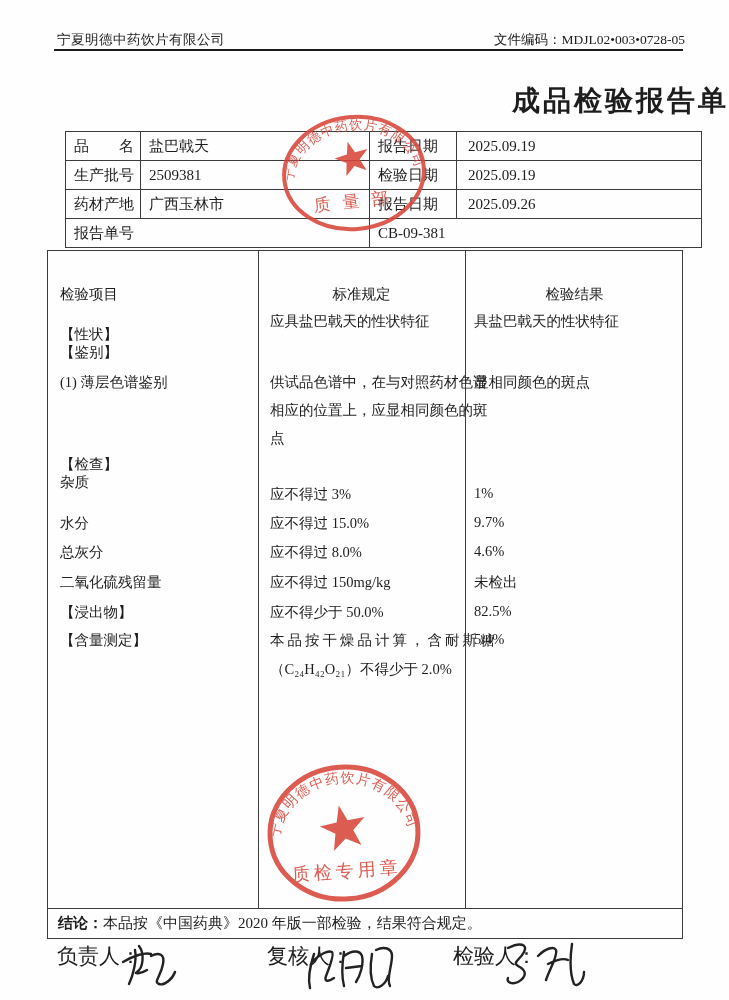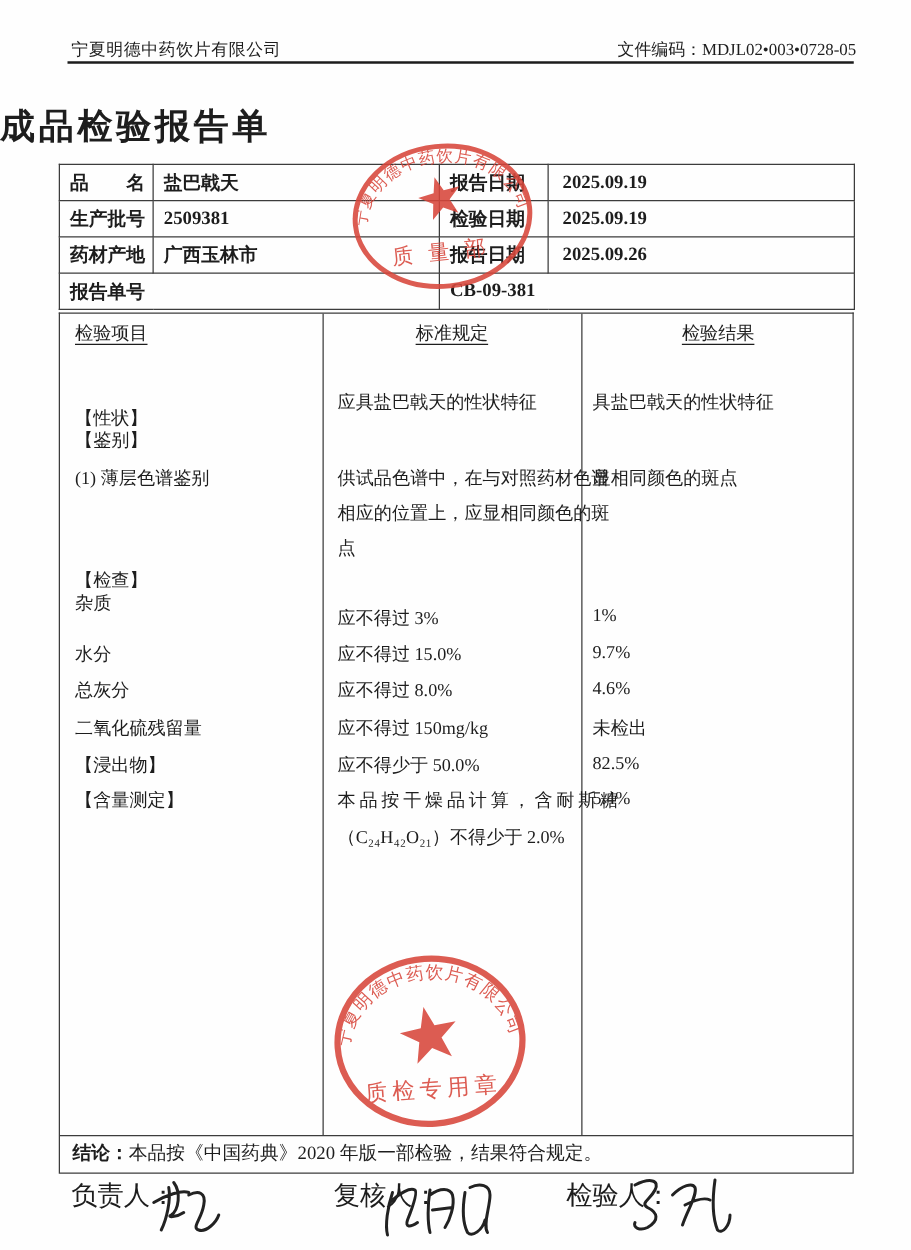--- a/index.html
+++ b/index.html
@@ -8,36 +8,36 @@
     position:relative; width:729px; height:1000px; margin:0 auto;
     background:#fefefe; overflow:hidden;
     font-family:"Liberation Serif","DejaVu Serif",serif;
     color:#1d1d1d;
   }
   
   .hdr-company { position:absolute; left:57px; top:31px; font-size:13.5px; letter-spacing:.5px; }
   .hdr-code    { position:absolute; right:44px; top:31px; font-size:13.5px; }
   .hdr-rule    { position:absolute; left:54px; top:49px; width:629px; height:2px; background:#1c1c1c; }
   
-  .title { position:absolute; left:0; right:0; top:82px; text-align:left;
+  .title { position:absolute; left:0; right:0; top:82px; text-align:right;
            font-size:28px; font-weight:bold; letter-spacing:3px; }
   
-  .info-table { position:absolute; left:47px; top:131px; border-collapse:collapse; table-layout:fixed;font-weight:bold; }
+  .info-table { position:absolute; left:65px; top:131px; border-collapse:collapse; table-layout:fixed; }
   .info-table td { border:1px solid #3c3c3c; font-size:15px; padding:0 0 0 8px; height:29px; vertical-align:middle; }
   .info-table td.val-date { padding-left:11px; }
   
   .main-table { position:absolute; left:47px; top:250px; width:636px; height:658px;
                 border:1px solid #3c3c3c; border-bottom:none; }
   .vline { position:absolute; top:0; bottom:0; width:1px; background:#3c3c3c; }
   .vline.v1 { left:210px; } .vline.v2 { left:417px; }
   .ln { position:absolute; font-size:14.5px; white-space:nowrap; }
   .col1 { left:12px; }
   .col2 { left:222px; }
   .col3 { left:426px; }
-  .hline-hdr { text-decoration:underline; text-underline-offset:4px; }
+  .hline-hdr { text-underline-offset:4px;margin-top:28px; }
   .c2-center { left:210px; width:207px; text-align:center; }
   .c3-center { left:417px; width:219px; text-align:center; }
   .spread { letter-spacing:3px; }
   
   .conclusion { position:absolute; left:47px; top:908px; width:636px; height:31px;
                 border:1px solid #3c3c3c; font-size:15px; line-height:29px; padding-left:10px; }
   .conclusion b { font-weight:bold; }
   
   .sig-label { position:absolute; font-size:21px; top:942px; }
   .sig-svg { position:absolute; }

